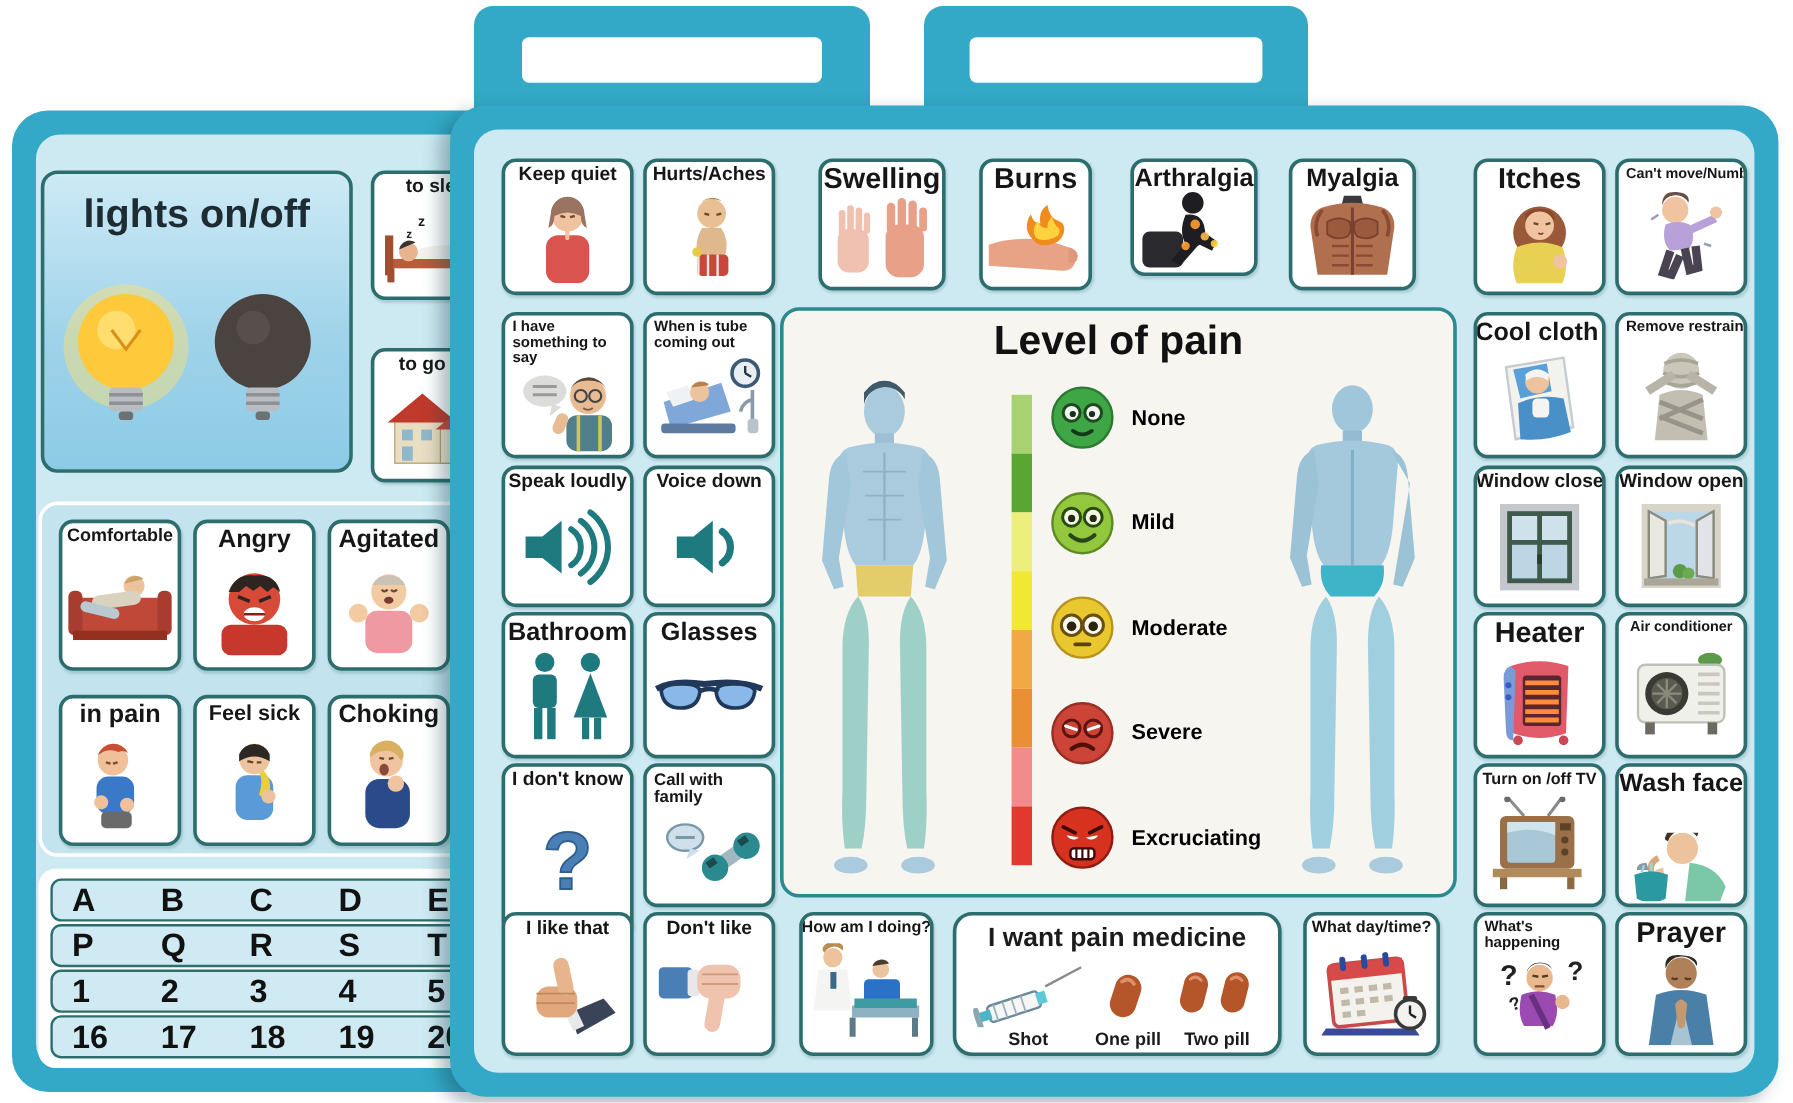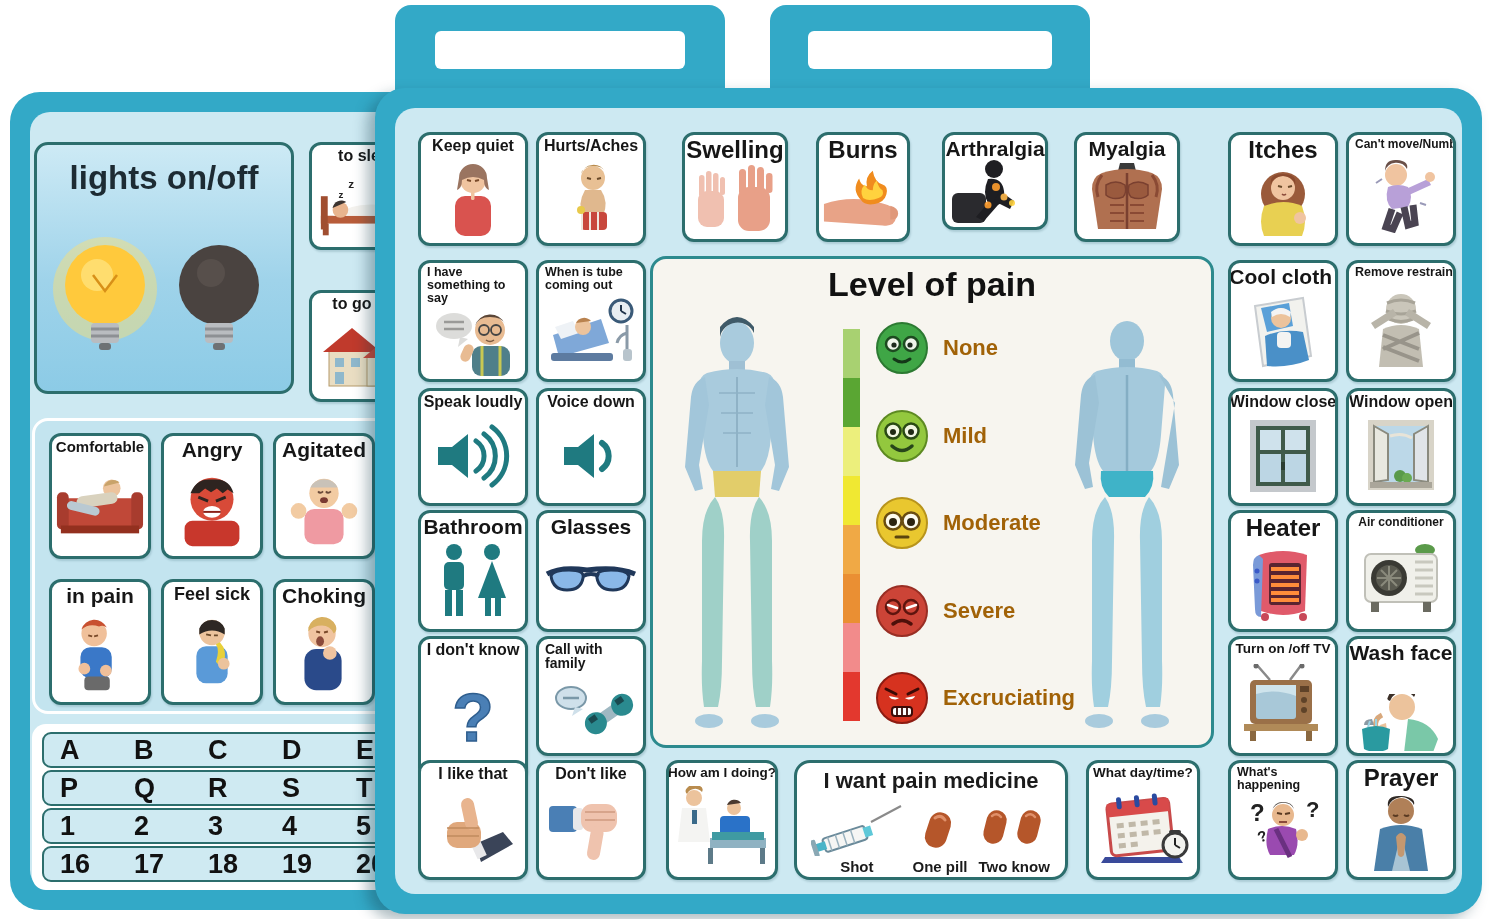--- a/index.html
+++ b/index.html
@@ -30,21 +30,21 @@
   .letter-strip{background:#cfeaf2;border:2px solid #2c6e6d;border-radius:9px;height:36px;
                 display:flex;align-items:center;box-sizing:border-box;padding-left:16px;}
   .letter-strip span{display:inline-block;width:74px;font-weight:bold;font-size:27px;color:#111;}
   
   .pain-panel{position:absolute;background:#f7f5ef;border:3px solid #2c8a8e;border-radius:16px;box-sizing:border-box;}
   .pain-title{font-weight:bold;font-size:34px;text-align:center;margin-top:6px;color:#111;}
   .pain-bar{position:absolute;width:17px;display:flex;flex-direction:column;}
   .pain-bar div{flex:1;}
   .pain-levels{position:absolute;display:flex;flex-direction:column;justify-content:space-between;}
   .pain-row{display:flex;align-items:center;gap:14px;}
-  .pain-row .plabel{font-weight:bold;font-size:22px;color:#a16207;}
+  .pain-row .plabel{font-weight:bold;font-size:18px;color:#000000;}
   
   .med-title{font-weight:bold;font-size:22px;margin-top:2px;}
   .med-row{flex:1;width:100%;display:flex;align-items:stretch;justify-content:space-around;padding:0 6px;box-sizing:border-box;}
   .med-opt{display:flex;flex-direction:column;align-items:center;justify-content:flex-end;}
   .med-opt .olabel{font-weight:bold;font-size:15px;margin-top:2px;}
 </style>
 </head>
 <body>
 
 <div id="canvas">
@@ -600,21 +600,21 @@
             </svg>
             <span class="olabel">One pill</span>
           </div>
           <div class="med-opt">
             <svg width="74" height="52" viewBox="0 0 74 52">
               <rect x="8" y="6" width="20" height="34" rx="10" fill="#b5562a" transform="rotate(14 18 23)"></rect>
               <path d="M15 12 q5 -4 9 1" stroke="#e0906a" stroke-width="2.5" fill="none" stroke-linecap="round"></path>
               <rect x="42" y="6" width="20" height="34" rx="10" fill="#b5562a" transform="rotate(14 52 23)"></rect>
               <path d="M49 12 q5 -4 9 1" stroke="#e0906a" stroke-width="2.5" fill="none" stroke-linecap="round"></path>
             </svg>
-            <span class="olabel">Two know</span>
+            <span class="olabel">Two pill</span>
           </div>
         </div>
       </div>
 
       <div class="card" style="left:691px;top:652px;width:114px;height:120px;">
         <div class="lbl md">What day/time?</div>
         <div class="art">
           <svg width="96" height="80" viewBox="0 0 96 80">
             <path d="M10 70 L84 70 L88 76 L6 76 Z" fill="#3a4a9a"></path>
             <g transform="rotate(-6 46 40)">

